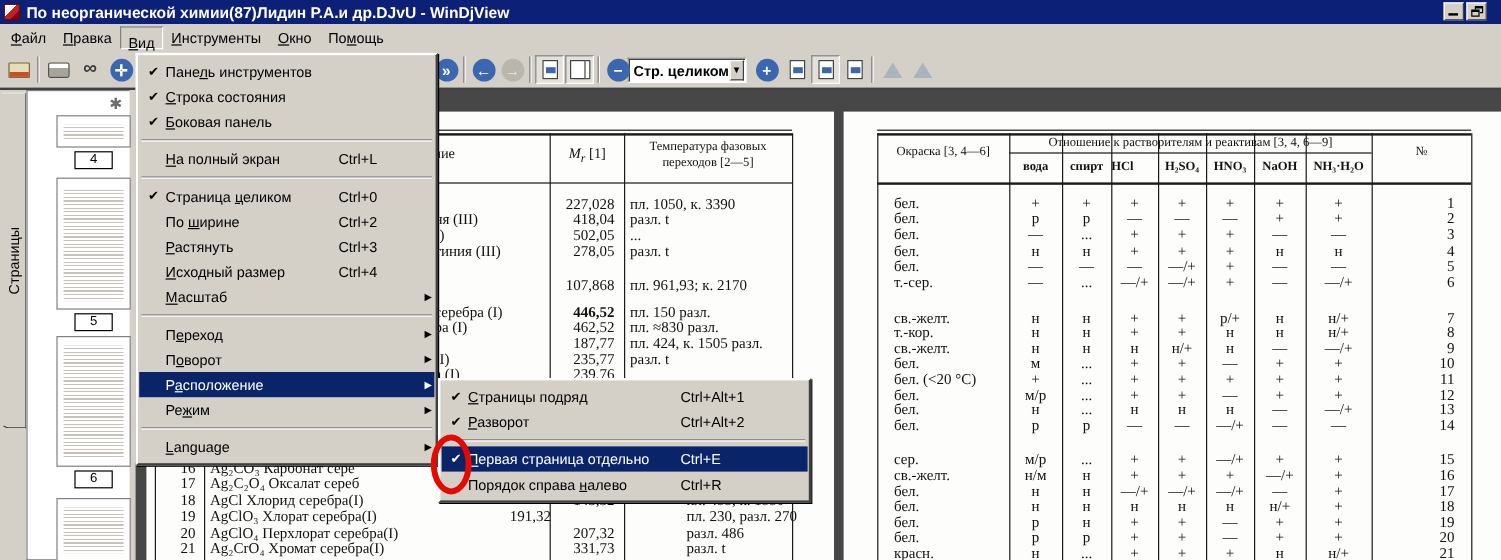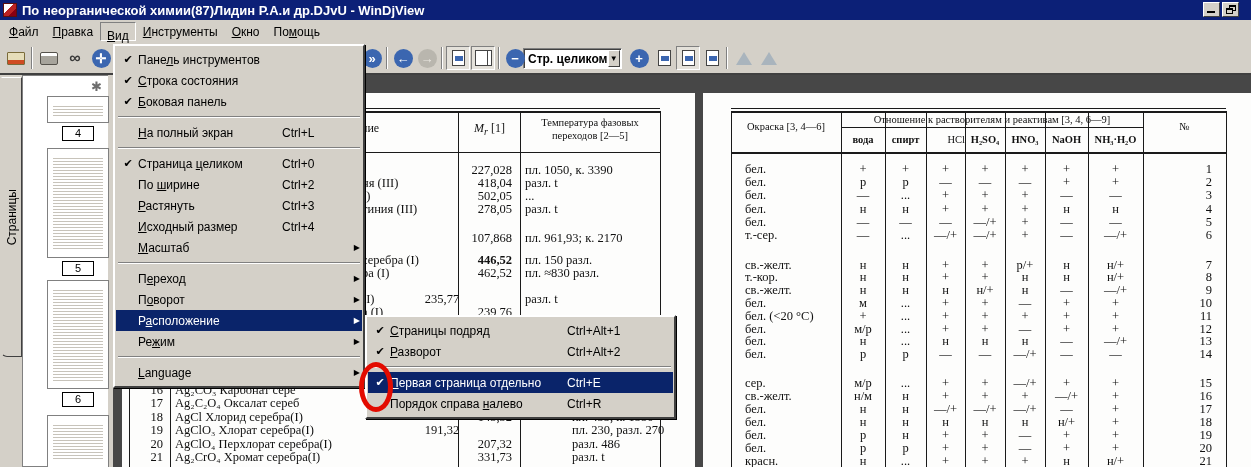--- a/index.html
+++ b/index.html
@@ -243,23 +243,28 @@
         <div class="lp-row" style="left: 0px; top: 160.5px; width: 573px;">
           <div class="abs" style="left: 240px; top: 0px;">серебра (I)</div>
           <div class="abs" style="left: 250px; top: 0px; width: 140px; text-align: right; font-weight: bold;">446,52</div>
           <div class="abs" style="left: 403px; top: 0px;">пл. 150 разл.</div>
         </div>
         <div class="lp-row" style="left: 0px; top: 173.5px; width: 573px;">
           <div class="abs" style="left: 240px; top: 0px;">ра (I)</div>
           <div class="abs" style="left: 250px; top: 0px; width: 140px; text-align: right;">462,52</div>
           <div class="abs" style="left: 403px; top: 0px;">пл. ≈830  разл.</div>
         </div>
+        <div class="lp-row" style="left: 0px; top: 186.5px; width: 573px;">
+          <div class="abs" style="left: 240px; top: 0px;">)</div>
+          <div class="abs" style="left: 250px; top: 0px; width: 140px; text-align: right;">187,77</div>
+          <div class="abs" style="left: 403px; top: 0px;">пл. 424, к. 1505 разл.</div>
+        </div>
         <div class="lp-row" style="left: 0px; top: 199.5px; width: 573px;">
           <div class="abs" style="left: 240px; top: 0px;">(I)</div>
-          <div class="abs" style="left: 250px; top: 0px; width: 140px; text-align: center;">235,77</div>
+          <div class="abs" style="left: 250px; top: 0px; width: 140px; text-align: right;">235,77</div>
           <div class="abs" style="left: 403px; top: 0px;">разл. t</div>
         </div>
         <div class="lp-row" style="left: 0px; top: 212.5px; width: 573px;">
           <div class="abs" style="left: 240px; top: 0px;">а (I)</div>
           <div class="abs" style="left: 250px; top: 0px; width: 140px; text-align: right;">239,76</div>
           <div class="abs" style="left: 403px; top: 0px;"></div>
         </div>
         <div class="lp-row" style="left: 0px; top: 291px; width: 573px;">
           <div class="abs" style="left: 10px; top: 0px; width: 31px; text-align: right;">16</div>
           <div class="abs" style="left: 53px; top: 0px;">Ag₂CO₃ Карбонат сере</div>
@@ -309,21 +314,21 @@
         <div class="vline" style="left: 262px; top: 18px; height: 356px;"></div>
         <div class="vline" style="left: 302px; top: 18px; height: 356px;"></div>
         <div class="vline" style="left: 342px; top: 18px; height: 356px;"></div>
         <div class="vline" style="left: 385px; top: 18px; height: 356px;"></div>
         <div class="vline" style="left: 440px; top: 18px; height: 356px;"></div>
         <div class="vline" style="left: 523px; top: 18px; height: 356px;"></div>
         <div class="abs serif-sm" style="left: 138px; top: 21px; width: 302px; text-align: center;">Отношение к растворителям и реактивам [3, 4, 6—9]</div>
         <div class="abs serif-sm" style="left: 28px; top: 28px; width: 110px; text-align: center;">Окраска [3, 4—6]</div>
         <div class="abs serif-sm" style="left: 138px; top: 41px; width: 44px; text-align: center; font-weight: bold;">вода</div>
         <div class="abs serif-sm" style="left: 182px; top: 41px; width: 41px; text-align: center; font-weight: bold;">спирт</div>
-        <div class="abs serif-sm" style="left: 223px; top: 41px; width: 39px; text-align: right; font-weight: normal;">HCl</div>
+        <div class="abs serif-sm" style="left: 223px; top: 41px; width: 39px; text-align: left; font-weight: bold;">HCl</div>
         <div class="abs serif-sm" style="left: 262px; top: 41px; width: 40px; text-align: center; font-weight: bold;">H₂SO₄</div>
         <div class="abs serif-sm" style="left: 302px; top: 41px; width: 40px; text-align: center; font-weight: bold;">HNO₃</div>
         <div class="abs serif-sm" style="left: 342px; top: 41px; width: 43px; text-align: center; font-weight: bold;">NaOH</div>
         <div class="abs serif-sm" style="left: 385px; top: 41px; width: 55px; text-align: center; font-weight: bold;">NH₃·H₂O</div>
         <div class="abs serif-sm" style="left: 440px; top: 28px; width: 83px; text-align: center;">№</div>
         <div class="rp-row" style="top: 70px;">
           <div class="c okr">бел.</div>
           <div class="c">+</div>
           <div class="c">+</div>
           <div class="c">+</div>

